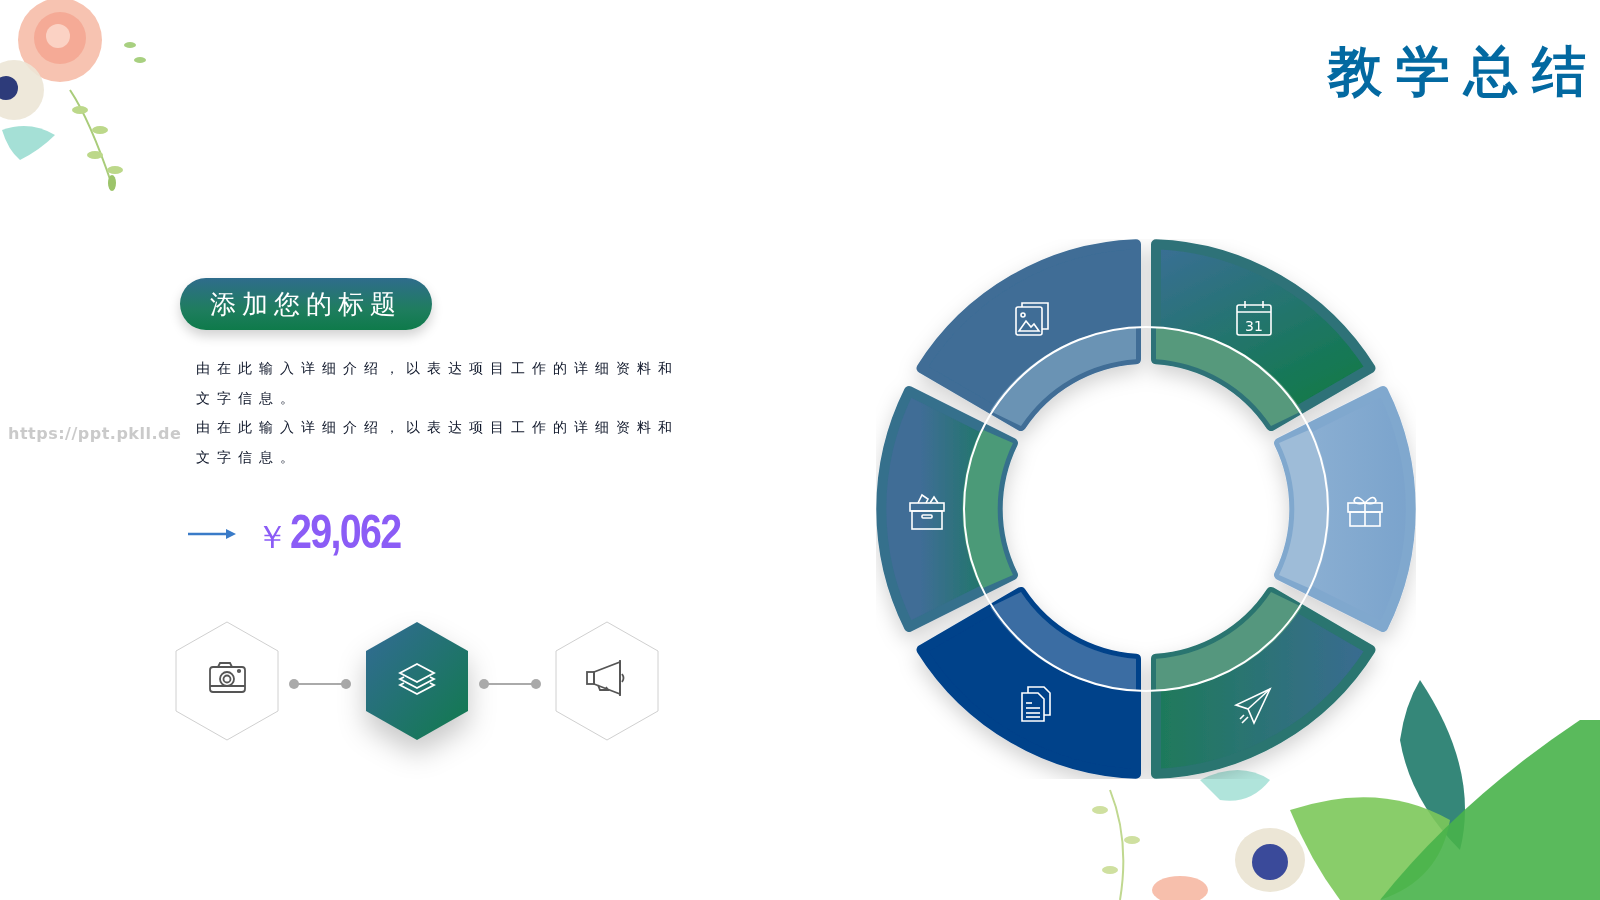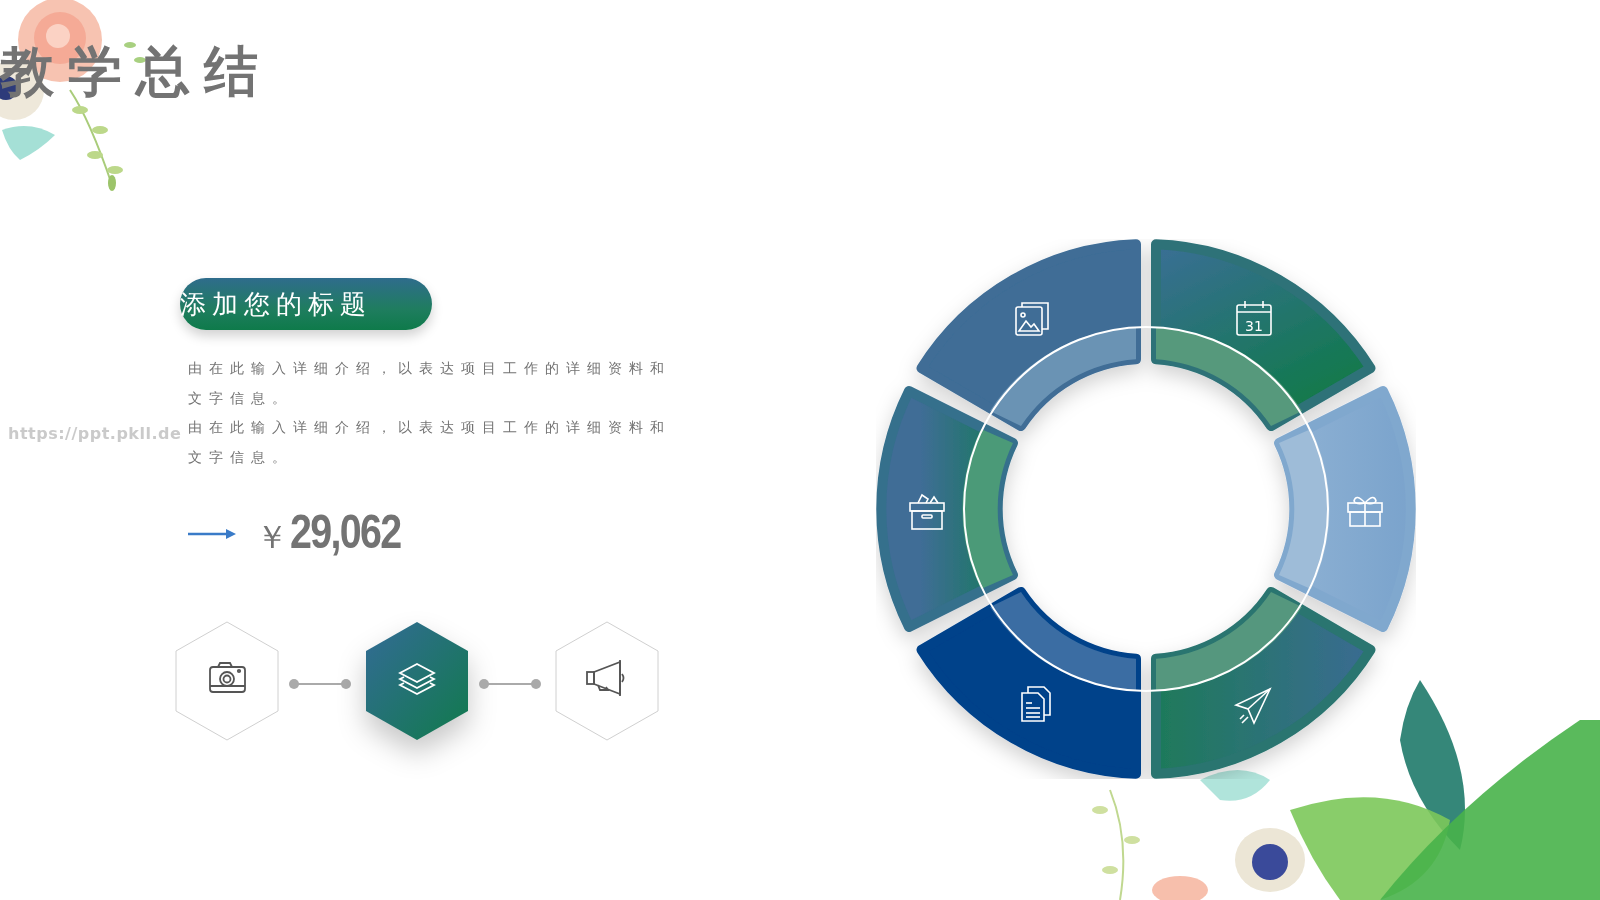--- a/index.html
+++ b/index.html
@@ -1,24 +1,24 @@
 <!DOCTYPE html>
 <html><head>
 <meta charset="utf-8">
 <style>
   html, body { margin:0; padding:0; }
   body { width:1600px; height:900px; background:#ffffff; position:relative; overflow:hidden; font-family:"DejaVu Sans", sans-serif; }
-  .title { position:absolute; left:0; width:1600px; top:36px; text-align:left; font-family:"DejaVu Serif", serif; font-size:54px; letter-spacing:14px; color:#737373; font-weight:bold; }
+  .title { position:absolute; left:0; width:1600px; top:36px; text-align:right; font-family:"DejaVu Serif", serif; font-size:54px; letter-spacing:14px; color:#0369a1; font-weight:bold; }
   .pill { position:absolute; left:180px; top:278px; width:252px; height:52px; border-radius:26px;
           background:linear-gradient(180deg,#2f6c8c 0%,#1f7d5f 60%,#0e7a4a 100%);
-          box-shadow:0 6px 12px rgba(0,0,0,0.18); color:#fff; font-family:"DejaVu Serif", serif; font-size:26px; letter-spacing:6px; line-height:52px; text-align:left; }
-  .desc { position:absolute; left:188px; top:354px; width:500px; font-size:14px; letter-spacing:7px; line-height:29.5px; color:#737373; }
+          box-shadow:0 6px 12px rgba(0,0,0,0.18); color:#fff; font-family:"DejaVu Serif", serif; font-size:26px; letter-spacing:6px; line-height:52px; text-align:center; }
+  .desc { position:absolute; left:196px; top:354px; width:500px; font-size:14px; letter-spacing:7px; line-height:29.5px; color:#0f172a; }
   .watermark { position:absolute; left:8px; top:424px; font-size:16px; font-weight:bold; color:rgba(150,150,150,0.5); letter-spacing:0.5px; }
   .arrow { position:absolute; left:188px; top:526px; }
-  .price { position:absolute; left:256px; top:504px; color:#737373; }
+  .price { position:absolute; left:256px; top:504px; color:#8b5cf6; }
   .price .yen { font-family:"DejaVu Serif", serif; font-size:32px; vertical-align:baseline; margin-right:2px; }
   .price .num { font-family:"Liberation Sans", sans-serif; font-weight:bold; font-size:48px; letter-spacing:-2px; transform:scaleX(0.82); display:inline-block; transform-origin:left; }
   .hexrow { position:absolute; left:172px; top:620px; width:500px; height:130px; }
   .hex { position:absolute; top:0; width:106px; height:122px; }
   .connector { position:absolute; top:58px; }
   .ring { position:absolute; left:876px; top:239px; }
   .deco { position:absolute; }
 </style>
 </head>
 <body>

